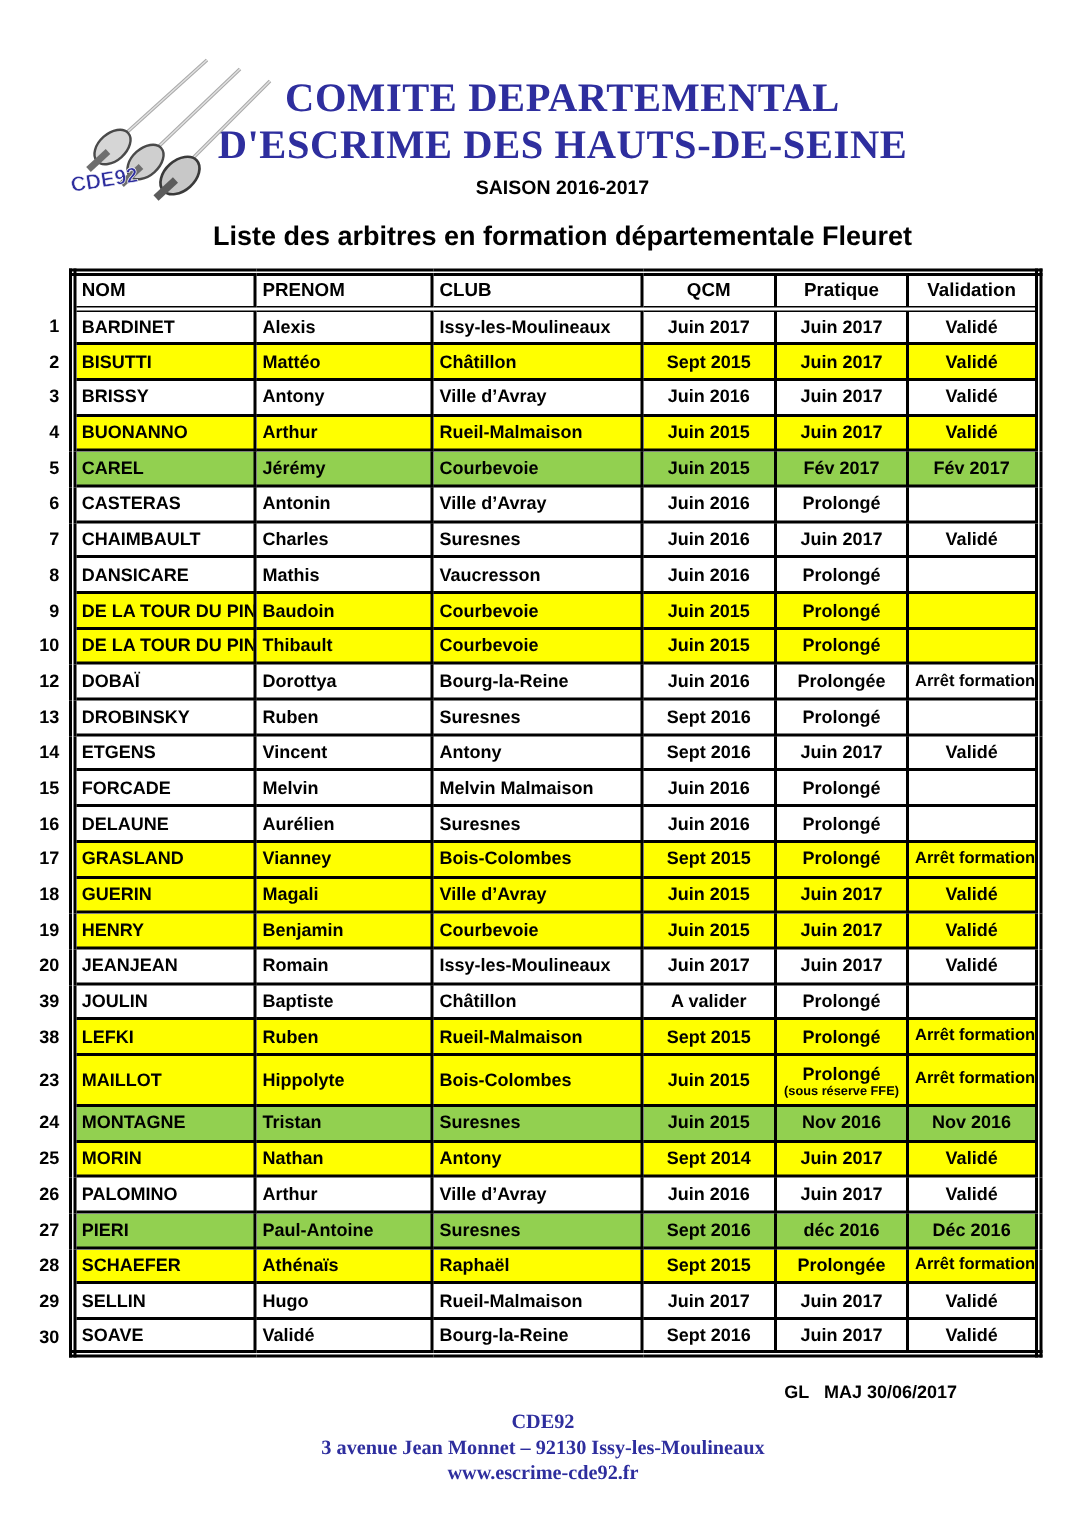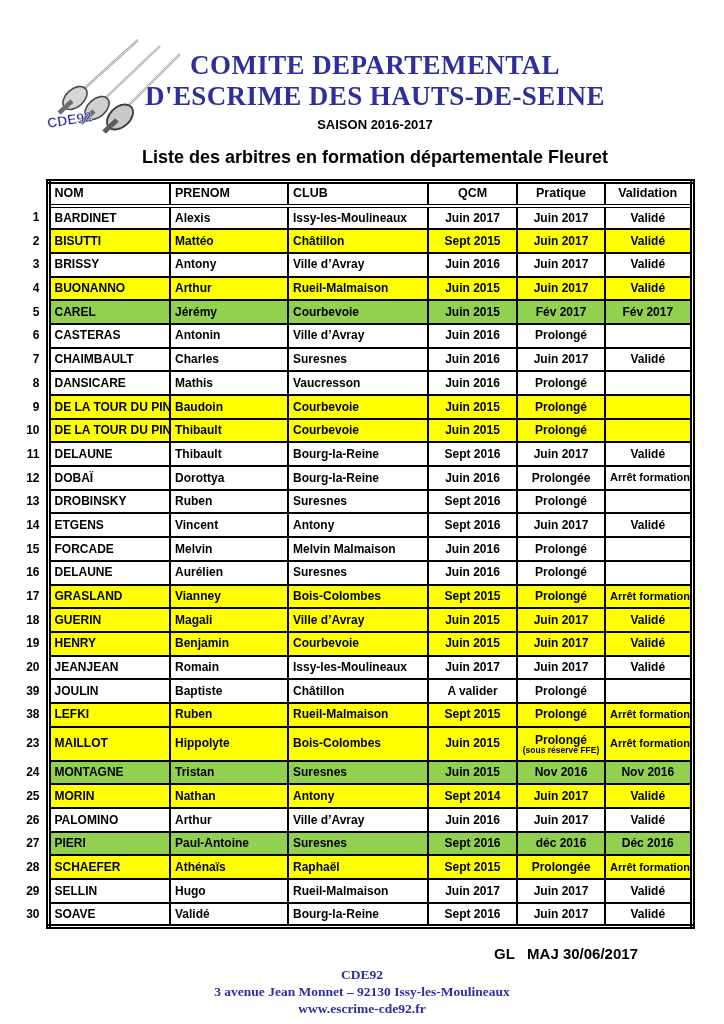--- a/index.html
+++ b/index.html
@@ -46,21 +46,21 @@
     border:none !important;background:#fff !important;
     text-align:right;padding:1px 6px 1px 0;font-size:12px;
   }
   tr.row-yellow td{background:var(--yellow);}
   tr.row-green td{background:var(--green);}
   td .note{font-size:8.5px;font-weight:bold;line-height:1;margin-top:-1px;}
   td.small{font-size:11px;}
   
   .maj{
     margin-top:16px;padding-right:86px;text-align:right;
-    font-size:15px;font-weight:bold;white-space:pre;
+    font-size:12px;font-weight:bold;white-space:pre;
   }
   .org{
     margin-top:4px;text-align:center;
     font-family:"Liberation Serif",serif;font-weight:bold;
     font-size:13.5px;line-height:17px;color:var(--navy);
   }
 </style>
 </head>
 <body>
 
@@ -200,29 +200,20 @@
           <tr class="row-yellow">
             <td class="num">10</td>
             <td>DE LA TOUR DU PIN</td>
             <td>Thibault</td>
             <td>Courbevoie</td>
             <td class="c">Juin 2015</td>
             <td class="c">Prolongé</td>
             <td class="c"></td>
           </tr>
           <tr class="row-white">
-            <td class="num">11</td>
-            <td>DELAUNE</td>
-            <td>Thibault</td>
-            <td>Bourg-la-Reine</td>
-            <td class="c">Sept 2016</td>
-            <td class="c">Juin 2017</td>
-            <td class="c">Validé</td>
-          </tr>
-          <tr class="row-white">
             <td class="num">12</td>
             <td>DOBAÏ</td>
             <td>Dorottya</td>
             <td>Bourg-la-Reine</td>
             <td class="c">Juin 2016</td>
             <td class="c">Prolongée</td>
             <td class="c small">Arrêt formation</td>
           </tr>
           <tr class="row-white">
             <td class="num">13</td>

